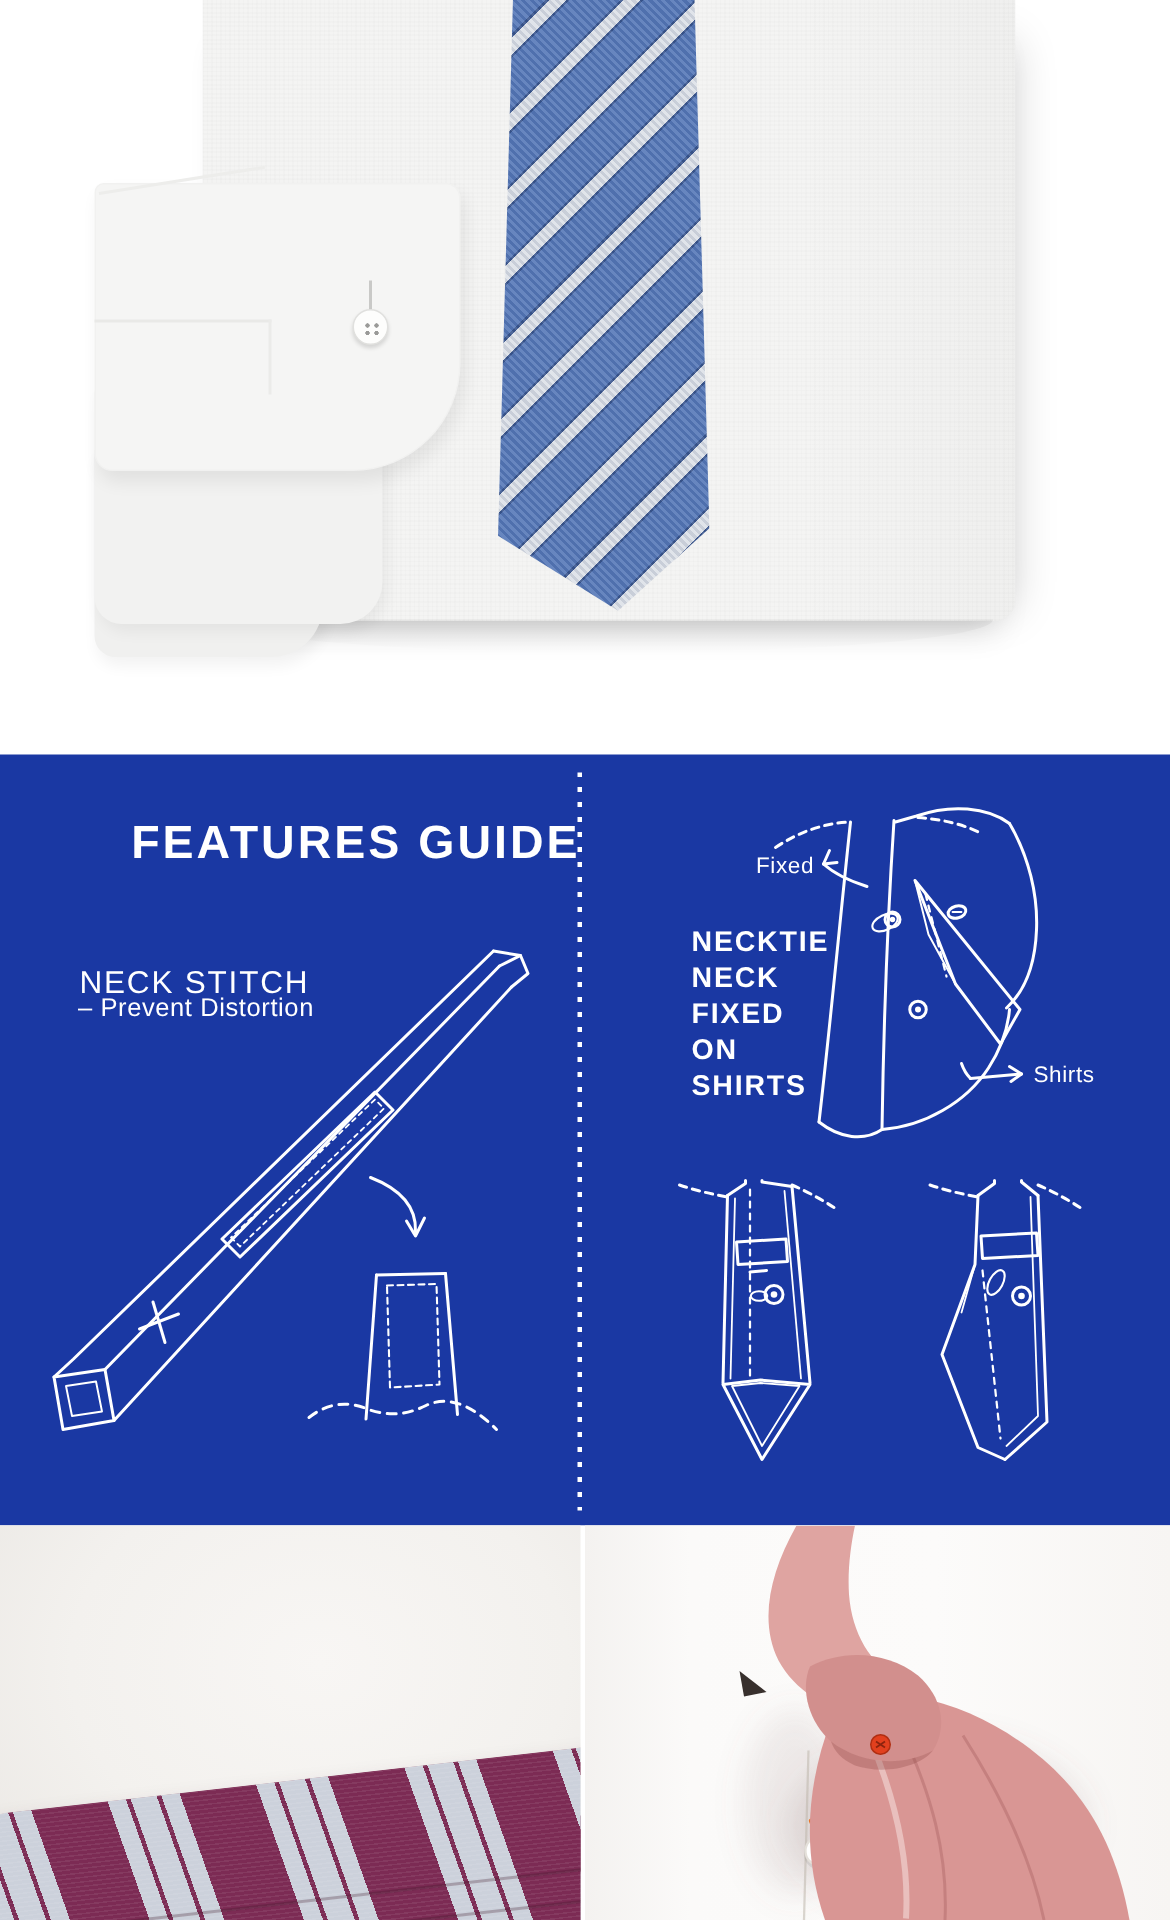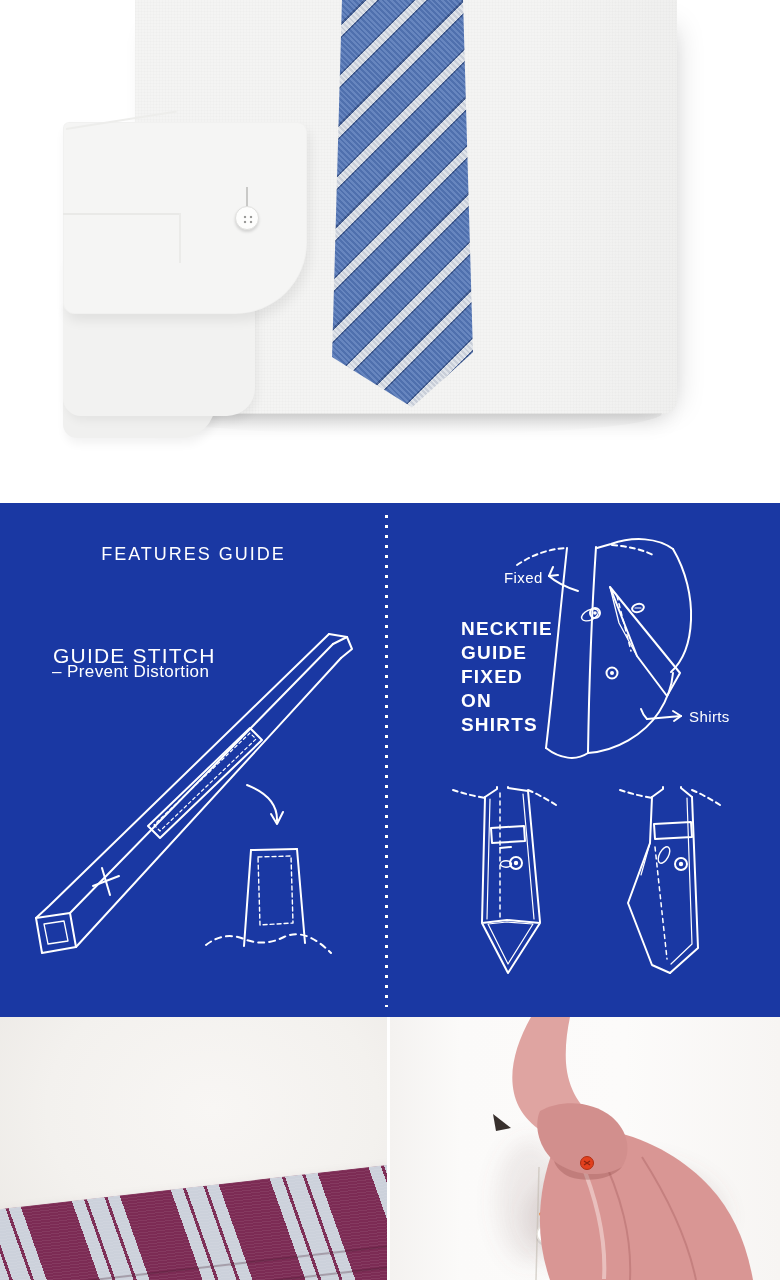--- a/index.html
+++ b/index.html
@@ -66,22 +66,22 @@
     filter:drop-shadow(3px 6px 6px rgba(50,70,110,.30));
   }
   .shirt-floor-shadow{position:absolute;left:150px;top:413px;width:512px;height:22px;
     background:linear-gradient(to bottom, rgba(0,0,0,.10), rgba(0,0,0,0));
     border-radius:0 0 50% 50%/0 0 100% 100%;opacity:.5;}
 
   
   .features{position:absolute;left:0;top:503px;width:780px;height:514px;
     background:var(--panel-blue,#1a38a3);color:#fff;}
   .features .art{position:absolute;left:0;top:0;width:780px;height:514px;color:#fff;}
-  .ft-title{position:absolute;left:0;top:41px;width:387px;text-align:center;
-    font-size:18px;letter-spacing:2px;font-weight:400;white-space:nowrap;}
+  .ft-title{position:absolute;left:0;top:41px;width:387px;text-align:right;
+    font-size:31px;letter-spacing:2px;font-weight:700;white-space:nowrap;}
   .ft-h1{position:absolute;left:53px;top:141px;font-size:21px;letter-spacing:1.2px;font-weight:400;white-space:nowrap;}
   .ft-h2{position:absolute;left:52px;top:159px;font-size:17px;letter-spacing:.4px;font-weight:400;white-space:nowrap;}
   .ft-right-heading{position:absolute;left:461px;top:114px;font-size:19px;letter-spacing:1.2px;
     line-height:24px;font-weight:700;}
   .ft-right-heading span{display:block;}
   .ft-lbl{position:absolute;font-size:15px;letter-spacing:.4px;font-weight:400;white-space:nowrap;}
   .ft-lbl.fixed{left:504px;top:66px;}
   .ft-lbl.shirts{left:689px;top:205px;}
   .ft-divider{position:absolute;left:385px;top:12px;width:3px;height:492px;
     background:repeating-linear-gradient(to bottom, #fff 0 3px, transparent 3px 10px);}
@@ -234,26 +234,26 @@
           <path d="M650,340 L641,372" stroke-width="1.2"></path>
           <path d="M654,321 L691,319 L692,334 L655,336 Z"></path>
           <ellipse cx="664" cy="352" rx="4.5" ry="9" transform="rotate(28 664 352)" stroke-width="1.4"></ellipse>
           <circle cx="681" cy="361" r="6"></circle>
           <circle cx="681" cy="361" r="2.2" fill="#fff" stroke="none"></circle>
         </g>
       </g>
     </svg>
 
     <h2 class="ft-title">FEATURES GUIDE</h2>
-    <div class="ft-h1">GUIDE STITCH</div>
+    <div class="ft-h1">NECK STITCH</div>
     <div class="ft-h2">– Prevent Distortion</div>
 
     <div class="ft-right-heading">
       <span>NECKTIE</span>
-      <span>GUIDE</span>
+      <span>NECK</span>
       <span>FIXED</span>
       <span>ON</span>
       <span>SHIRTS</span>
     </div>
 
     <span class="ft-lbl fixed">Fixed</span>
     <span class="ft-lbl shirts">Shirts</span>
 
     <div class="ft-divider"></div>
   </section>

